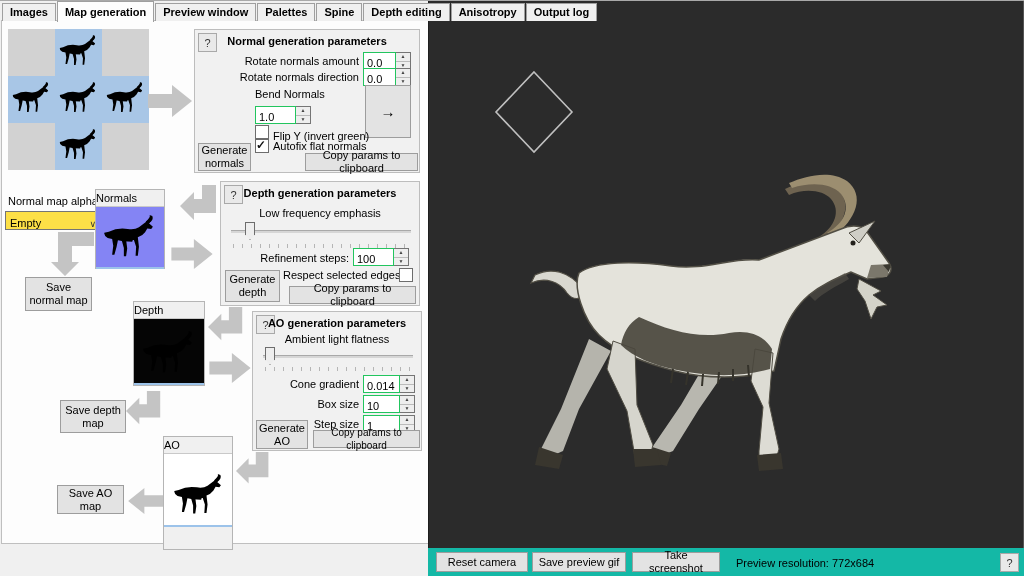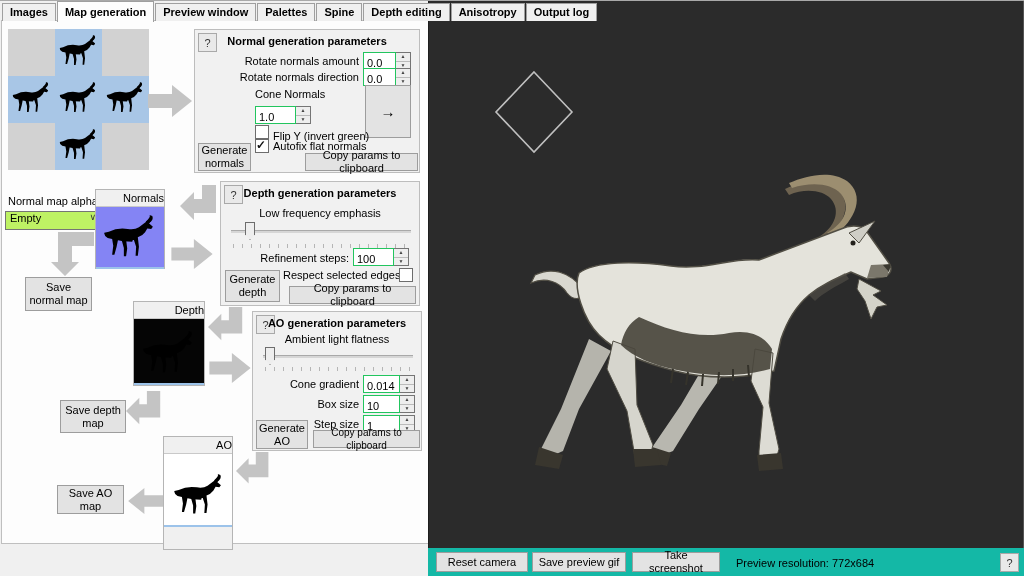--- a/index.html
+++ b/index.html
@@ -26,25 +26,25 @@
   .spin-val{flex:1;background:#fff;border:1px solid #22c55e;padding:4px 3px;line-height:12px;box-sizing:border-box;}
   .spin-btns{width:15px;display:flex;flex-direction:column;border:1px solid #757575;border-left:none;box-sizing:border-box;}
   .sb{flex:1;background:#eee;font-size:5px;line-height:7px;text-align:center;color:#444;}
   .sb:first-child{border-bottom:1px solid #bbb;}
   .cb{position:absolute;width:12px;height:12px;background:#fff;border:1px solid #6d6d6d;box-sizing:content-box;}
   .cb.checked::after{content:"\2713";position:absolute;left:0px;top:-2px;font-size:12px;font-weight:bold;color:#111;}
   .track{position:absolute;height:2px;background:#d6d6d6;border-top:1px solid #a9a9a9;}
   .thumb{position:absolute;width:10px;height:18px;background:#eee;border:1px solid #6d6d6d;
          clip-path:polygon(0 0,100% 0,100% 68%,50% 100%,0 68%);box-sizing:border-box;}
   .ticks{position:absolute;height:4px;background:repeating-linear-gradient(90deg,#b5b5b5 0 1px,transparent 1px 9px);}
-  .select{position:absolute;background:#bef264;border:1px solid #757575;display:flex;align-items:flex-start;
+  .select{position:absolute;background:#fde047;border:1px solid #757575;display:flex;align-items:flex-end;
           padding:0 4px;box-sizing:border-box;gap:40px;}
   .select .chev{margin-left:auto;font-size:9px;color:#333;}
   .thumbbox{position:absolute;border:1px solid #b5b5b5;background:#f0f0f0;box-sizing:border-box;}
-  .thumbcap{height:16px;line-height:16px;text-align:right;background:#f0f0f0;}
+  .thumbcap{height:16px;line-height:16px;text-align:left;background:#f0f0f0;}
   .thumbimg{position:relative;overflow:hidden;border-top:1px solid #c9c9c9;border-bottom:2px solid #9cc3ea;}
   .arrow{position:absolute;}
   .arrow svg{display:block;}
   .arrow polygon{fill:#c4c4c4;}
   
   .preview{position:absolute;left:428px;top:0;width:596px;height:547px;background:#2b2b2b;
            border-left:1px solid #1d1d1d;border-right:1px solid #555;box-sizing:border-box;}
   .bottombar{position:absolute;left:428px;top:547px;width:596px;height:29px;background:#14b8a6;}
   .grid{position:absolute;left:8px;top:28px;width:141px;height:141px;}
   .gcell{position:absolute;width:47px;height:47px;background:#d2d2d2;}
@@ -169,21 +169,21 @@
         </div>
     </div>
     <div class="lbl r" style="left:40px;top:41px;width:124px">Rotate normals direction</div>
     <div class="spin" style="left:168px;top:38px;width:48px">
       <div class="spin-val">0.0</div>
       <div class="spin-btns">
           <div class="sb">▲</div>
           <div class="sb">▼</div>
         </div>
     </div>
-    <div class="lbl" style="left:60px;top:58px">Cone Normals</div>
+    <div class="lbl" style="left:60px;top:58px">Bend Normals</div>
     <div class="spin" style="left:60px;top:76px;width:56px">
       <div class="spin-val">1.0</div>
       <div class="spin-btns">
           <div class="sb">▲</div>
           <div class="sb">▼</div>
         </div>
     </div>
     <div class="btn" style="left:170px;top:55px;width:46px;height:53px;font-size:15px">
       <span>→</span>
     </div>

